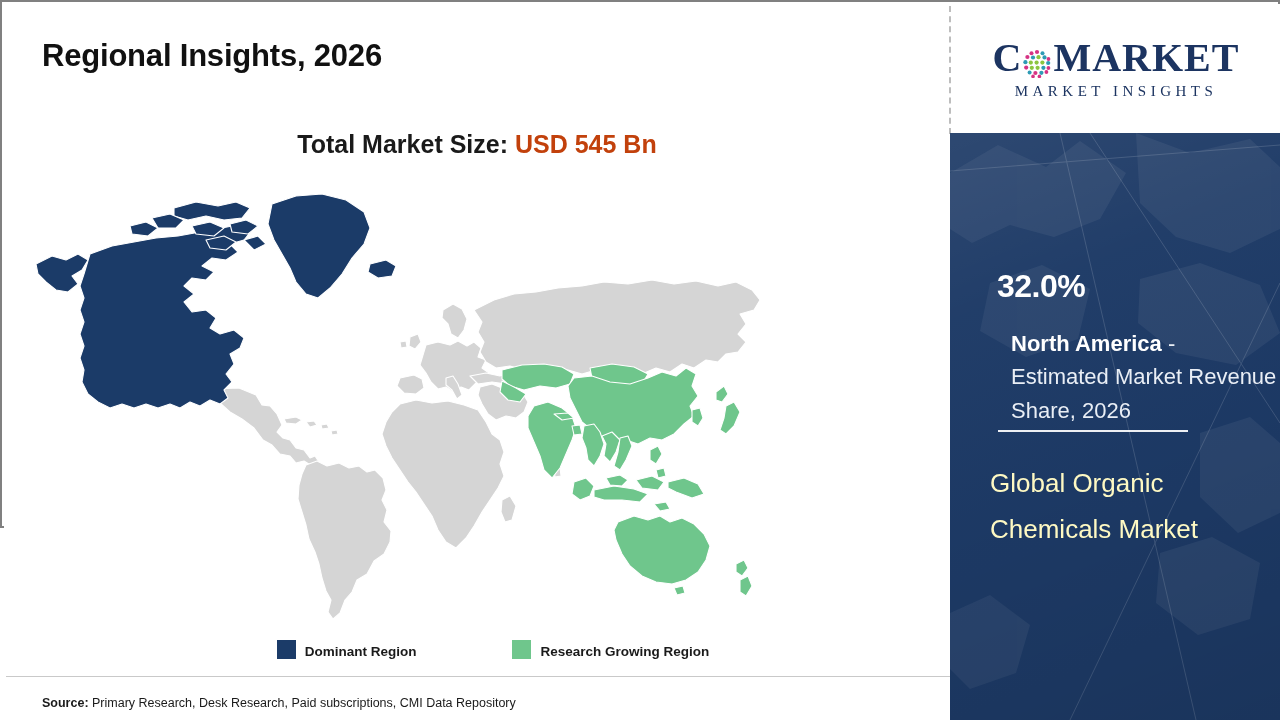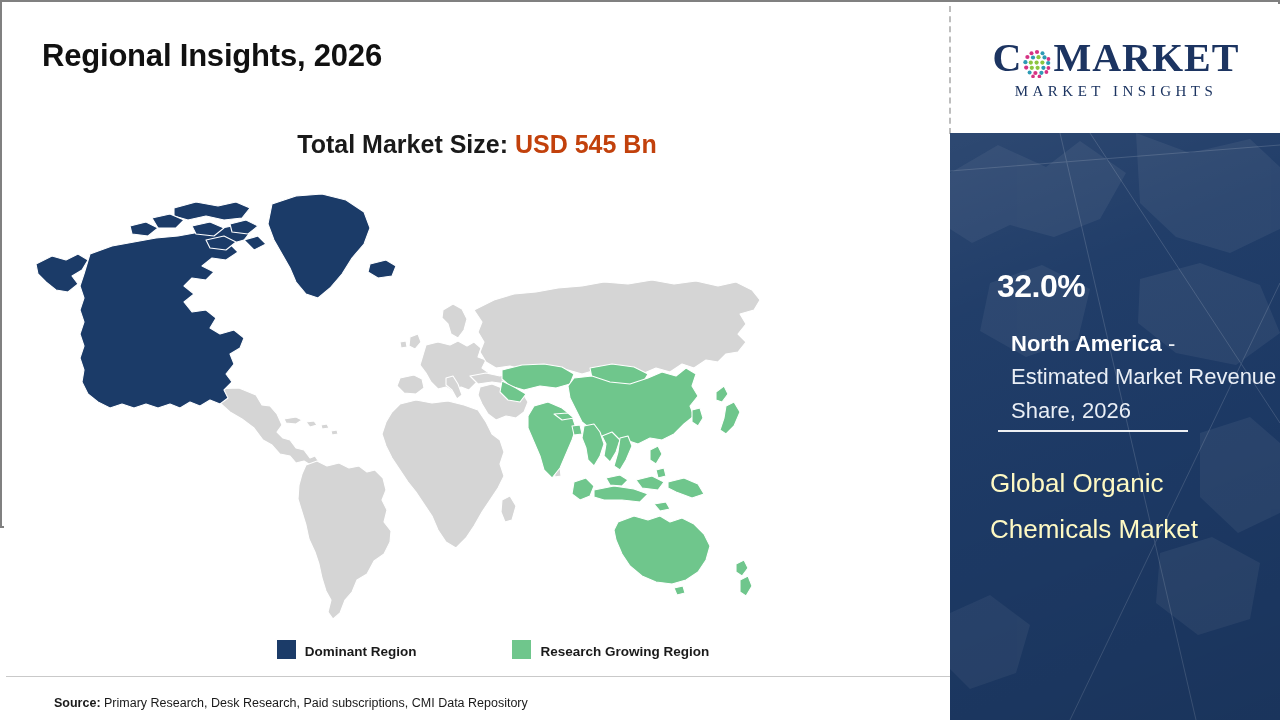--- a/index.html
+++ b/index.html
@@ -51,21 +51,21 @@
     font-size:13.5px;font-weight:bold;color:#1a1a1a;white-space:nowrap;
   }
 
   
   .footer-rule{
     position:absolute;left:2px;top:672px;width:946px;height:1px;
     background:#c9c9c9;
   }
   .source{
     position:absolute;left:38px;top:692px;
-    font-size:12.5px;color:#1a1a1a;white-space:nowrap;margin-left:12px;
+    font-size:12.5px;color:#1a1a1a;white-space:nowrap;
   }
   .source b{font-weight:bold;}
 
   
   .v-divider{
     position:absolute;left:947px;top:4px;width:0;height:128px;
     border-left:2px dashed #bdbdbd;
   }
 
   

